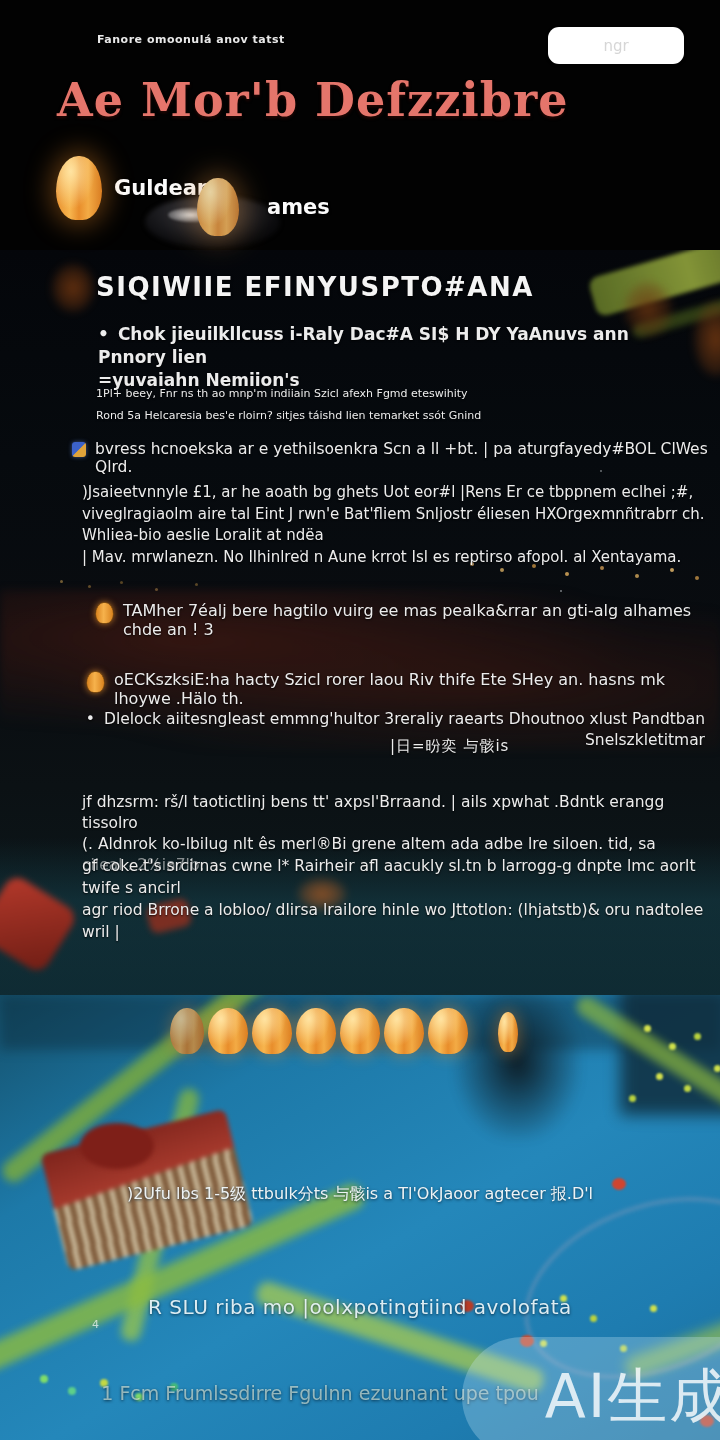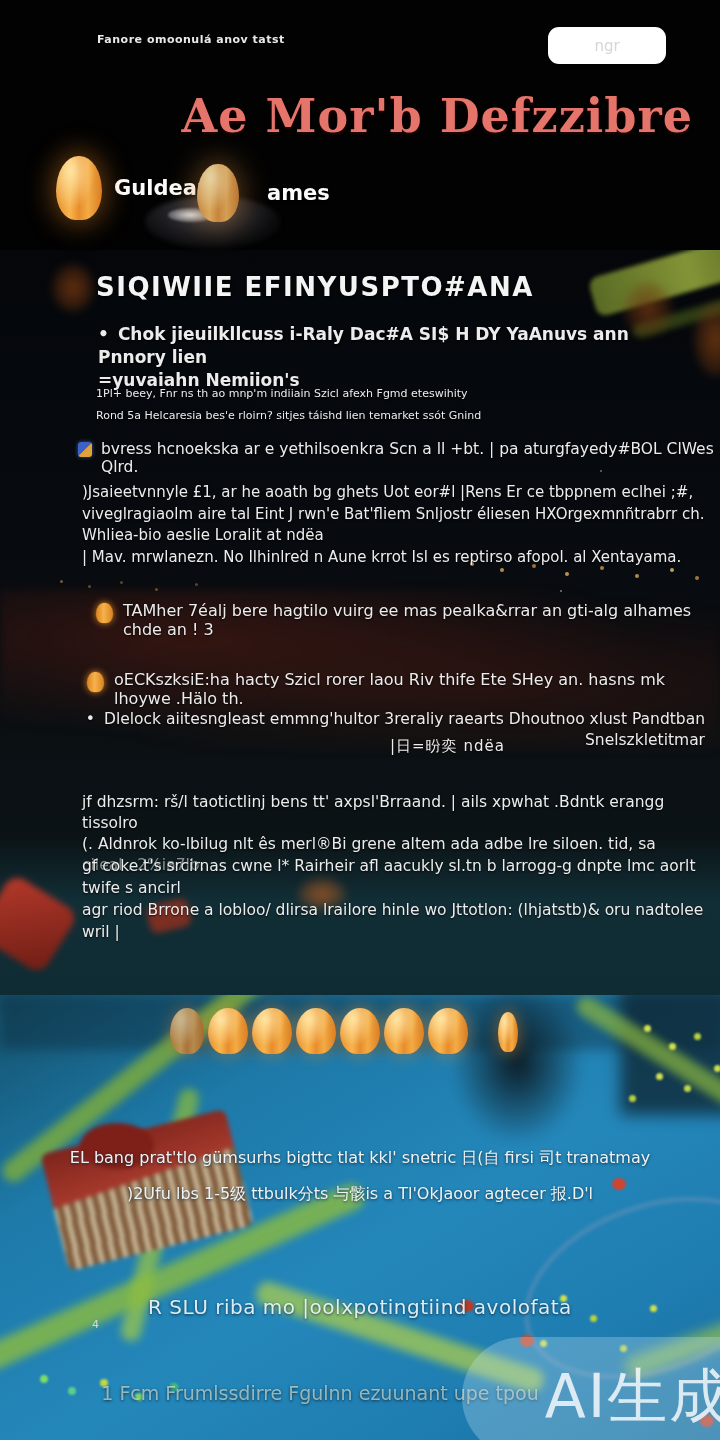--- a/index.html
+++ b/index.html
@@ -14,21 +14,21 @@
     background:linear-gradient(180deg,#04060a 0%,#060a0e 28%,#090c10 52%,#0b1114 72%,#0d191d 100%);}
   .bg-bottom{left:0;top:995px;width:720px;height:445px;overflow:hidden;
     background:linear-gradient(150deg,#14506b 0%,#1d79a8 26%,#2487ba 55%,#1e7cb0 80%,#1a6f9f 100%);}
 
   .bokeh{border-radius:50%;opacity:.8;}
   .streak{border-radius:10px;}
   .dot{border-radius:50%;}
 
   
   .tagline{left:97px;top:33px;font-size:11px;font-weight:bold;letter-spacing:.5px;color:#e9e9e9;}
-  .cta{left:548px;top:27px;width:118px;height:37px;border:none;border-radius:11px;background:#ffffff;
+  .cta{left:548px;top:27px;width:136px;height:37px;border:none;border-radius:11px;background:#ffffff;
        color:#d6d6d6;font-size:15px;font-family:"DejaVu Sans",sans-serif;box-shadow:0 1px 3px rgba(0,0,0,.5);}
   .title{left:57px;top:74px;width:620px;font-family:"DejaVu Serif",serif;font-weight:bold;
          font-size:46px;line-height:52px;color:#e5756b;letter-spacing:1px;
          text-shadow:0 2px 3px rgba(60,10,5,.6);}
   .lantern{position:relative;border-radius:48% 48% 42% 42% / 55% 55% 45% 45%;
     background:
       radial-gradient(ellipse at 32% 24%, #ffe3a1, rgba(255,227,161,0) 55%),
       linear-gradient(90deg,#e89130,#f7b54e 30%,#e88d2b 50%,#f3ab45 70%,#d97d22);
     box-shadow:0 0 26px 6px rgba(255,150,40,.35);}
   .nav-item{display:flex;align-items:center;gap:12px;}
@@ -37,21 +37,21 @@
   .spec{border-radius:50%;background:radial-gradient(#fdfdfd,rgba(255,255,255,0));opacity:.85;}
 
   
   .heading{left:96px;top:272px;font-size:26px;font-weight:bold;letter-spacing:1.5px;color:#f4f4f4;
            text-shadow:0 1px 3px #000;}
   .txt{color:#ececec;text-shadow:0 1px 2px rgba(0,0,0,.85);}
   .lead{left:98px;top:323px;width:600px;font-size:17px;font-weight:bold;line-height:23px;}
   .b::before{content:"•";margin-right:9px;}
   .p1{left:96px;top:383px;width:600px;font-size:11px;line-height:22px;}
   .featline{display:flex;align-items:flex-start;gap:9px;font-size:15.5px;}
-  .f1{left:78px;top:440px;width:640px;}
+  .f1{left:72px;top:440px;width:640px;}
   .p2{left:82px;top:482px;width:640px;font-size:15px;line-height:21.5px;}
   .f2{left:95px;top:601px;width:620px;font-size:16px;}
   .f3{left:86px;top:670px;width:630px;font-size:16px;}
   .mini-lantern{flex:0 0 auto;width:17px;height:20px;margin-top:1px;border-radius:45% 45% 40% 40%/55% 55% 45% 45%;
     background:linear-gradient(90deg,#d9831f,#f6b24c 45%,#d9831f);box-shadow:0 0 6px rgba(255,160,50,.6);
     border:1px solid #7a4a12;}
   .sparkler{flex:0 0 auto;width:14px;height:15px;margin-top:2px;border-radius:3px;
     background:linear-gradient(135deg,#3c62c9 48%,#e0a33a 52%);box-shadow:0 0 4px rgba(120,160,255,.5);}
   .bl2{left:85px;top:709px;width:620px;font-size:15.5px;line-height:21px;text-align:right;}
   .cjk{left:390px;top:737px;font-size:15px;letter-spacing:1px;}
@@ -131,29 +131,29 @@
     <div class="abs blur2" style="left:520px;top:210px;width:260px;height:160px;border:3px solid rgba(245,180,190,.28);
                 border-radius:50%;transform:rotate(-20deg);"></div>
     <div class="abs dot blur1" style="left:612px;top:183px;width:14px;height:12px;background:#d0452f;
                 box-shadow:-92px 157px 0 #cc4a2e,88px 237px 0 #c8432c,-152px 122px 0 #b83b26;"></div>
   </div>
 
   <div class="abs tagline">Fanore omoonulá anov tatst</div>
   <button class="abs cta">
     <span>ngr</span>
   </button>
-  <h1 class="abs title" style="margin:16px;text-align:right;">Ae Mor'b Defzzibre</h1>
+  <h1 class="abs title" style="margin:0;">Ae Mor'b Defzzibre</h1>
 
   <div class="abs nav-item" style="left:56px;top:156px;">
     <div class="lantern" style="width:46px;height:64px;"></div>
     <span class="nav-label">Guldeanf</span>
   </div>
   <div class="abs sphere blur2" style="left:145px;top:196px;width:135px;height:52px;z-index:0;"></div>
   <div class="abs spec blur1" style="left:168px;top:208px;width:46px;height:14px;"></div>
-  <div class="abs nav-item" style="left:197px;top:164px;">
+  <div class="abs nav-item" style="left:197px;top:178px;">
     <div class="lantern" style="width:42px;height:58px;filter:saturate(.8) brightness(.92);"></div>
     <span class="nav-label" style="margin-left:16px;">ames</span>
   </div>
 
   <h2 class="abs heading" style="margin:0;">SIQIWIIE EFINYUSPTO#ANA</h2>
 
   <div class="abs lead txt">
     <div class="b">Chok jieuilkllcuss i-Raly Dac#A SI$ H DY YaAnuvs ann Pnnory lien</div>
     <div>=yuvaiahn Nemiion's</div>
   </div>
@@ -181,21 +181,21 @@
   </div>
 
   <div class="abs featline f3 txt">
     <span class="mini-lantern"></span>
     <span>oECKszksiE:ha hacty Szicl rorer laou Riv thife Ete SHey an. hasns mk lhoywe .Hälo th.</span>
   </div>
 
   <div class="abs bl2 txt">
     <div class="b">Dlelock aiitesngleast emmng'hultor 3reraliy raearts Dhoutnoo xlust Pandtban Snelszkletitmar</div>
   </div>
-  <div class="abs cjk txt">|日=昐奕 ndëa</div>
+  <div class="abs cjk txt">|日=昐奕 与骸is</div>
 
   <div class="abs p3 txt">
     <div>jf dhzsrm: rš/l taotictlinj bens tt' axpsl'Brraand. | ails xpwhat .Bdntk erangg tissolro</div>
     <div>(. Aldnrok ko-lbilug nlt ês merl®Bi grene altem ada adbe lre siloen. tid,  sa</div>
     <div style="opacity:.55;">cileal   . 2%ia7lb.</div>
   </div>
 
   <div class="abs p4 txt">
     <div>gf coke.t's srcirnas cwne l* Rairheir afl aacukly sl.tn b larrogg-g dnpte lmc aorlt twife s ancirl</div>
     <div>agr riod Brrone a lobloo/ dlirsa lrailore hinle wo Jttotlon: (lhjatstb)&amp; oru nadtolee wril  |</div>
@@ -205,21 +205,20 @@
       <div class="lantern small dim"></div>
       <div class="lantern small"></div>
       <div class="lantern small"></div>
       <div class="lantern small"></div>
       <div class="lantern small"></div>
       <div class="lantern small"></div>
       <div class="lantern small"></div>
       <div class="lantern small last"></div>
     </div>
 
-  <div class="abs fline fl1">EL bang prat'tlo gümsurhs bigttc tlat kkl' snetric 日(自 firsi 司t tranatmay</div>
   <div class="abs fline fl2">)2Ufu lbs 1-5级 ttbulk分ts 与骸is a Tl'OkJaoor agtecer 报.D'l</div>
   <div class="abs tiny4">4</div>
   <div class="abs fline fl4">R SLU riba mo |oolxpotingtiind avolofata</div>
   <div class="abs fline fl5">1 Fcm Frumlssdirre Fgulnn ezuunant upe tpou</div>
 
   <div class="abs watermark">
     <span>AI生成</span>
   </div>
 
 </div>

